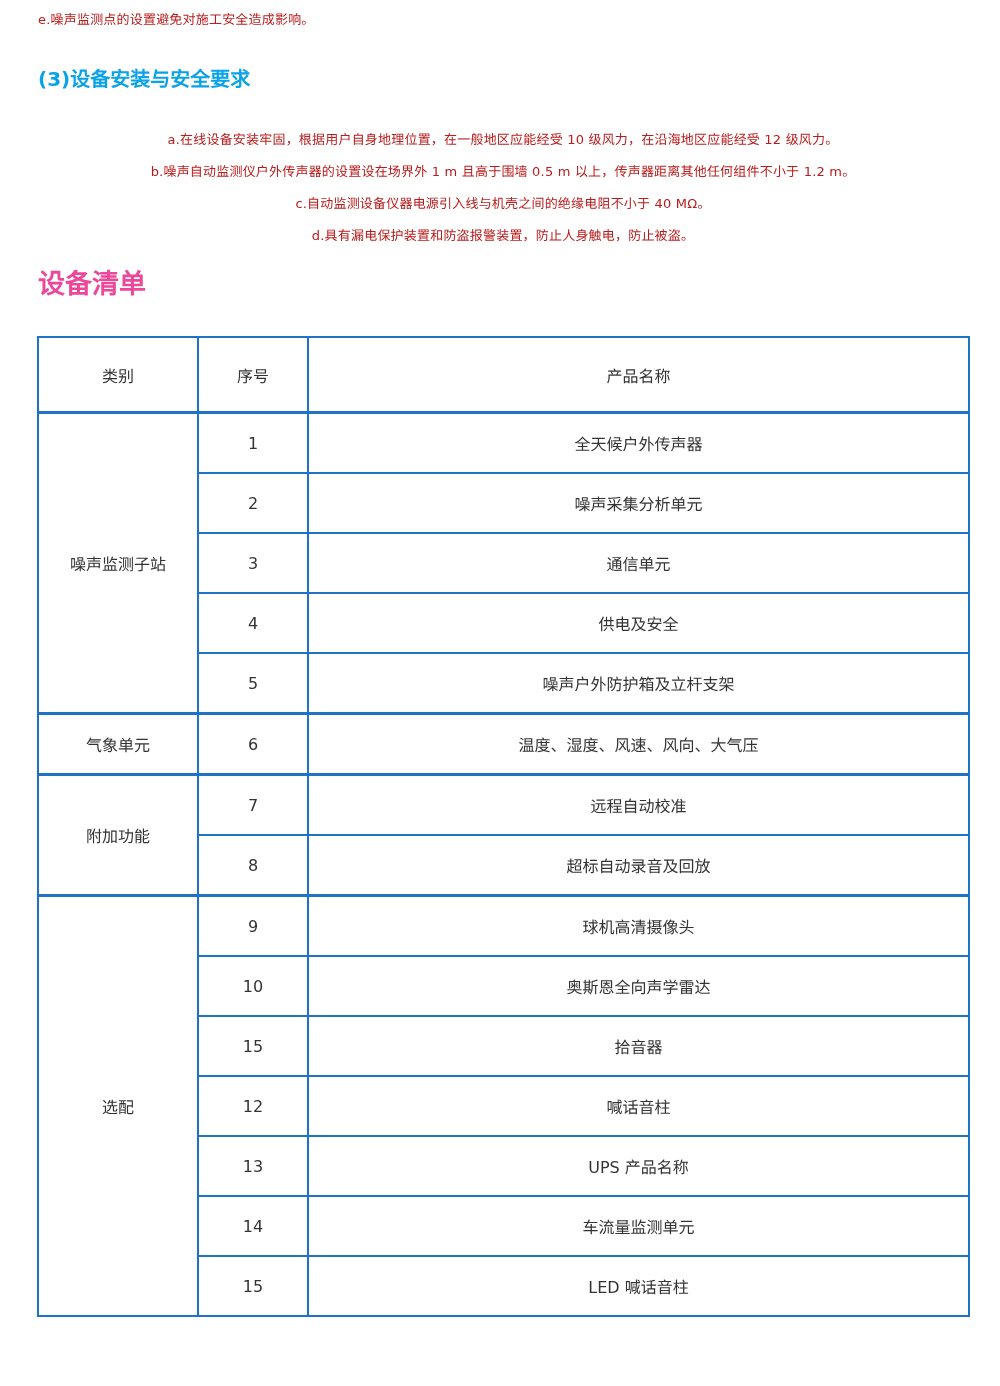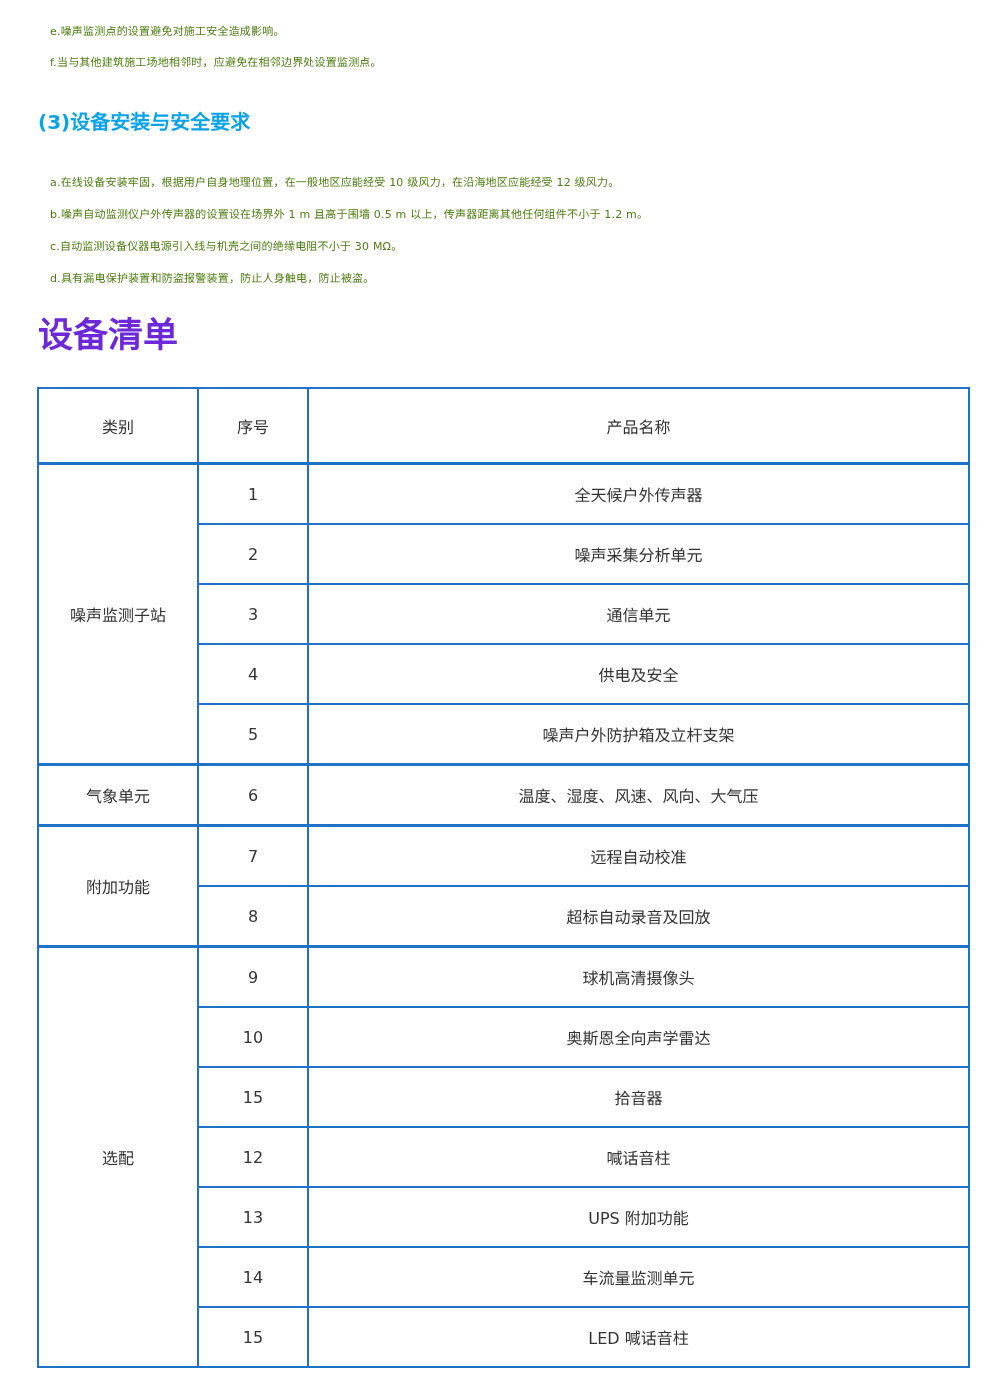--- a/index.html
+++ b/index.html
@@ -12,42 +12,42 @@
     position: relative;
     width: 1000px;
     height: 1386px;
     background: #ffffff;
     overflow: hidden;
   }
   .content {
     padding: 10px 32px 0 38px;
   }
   .para {
-    font-size: 11px;
+    font-size: 13px;
     line-height: 19px;
-    color: #4d7c0f;
-    margin: 12px;
+    color: #b91c1c;
+    margin: 0;
     letter-spacing: 0.2px;
   }
   .para + .para { margin-top: 10px; }
   .subheading {
     margin-top: 40px;
     font-size: 20px;
     font-weight: bold;
     color: #0aa2e8;
     line-height: 20px;
   }
   .rules-block { margin-top: 41px; }
-  .rules-block .para { margin-top: 0; }
+  .rules-block .para { margin-top: 0; text-align: center; }
   .rules-block .para + .para { margin-top: 13px; }
   .section-title {
-    margin-top: 31px;
-    font-size: 35px;
+    margin-top: 23px;
+    font-size: 27px;
     font-weight: bold;
-    color: #6d28d9;
+    color: #ec4899;
     line-height: 32px;
   }
   table.equipment {
     margin-top: 36px;
     margin-left: -1px;
     border-collapse: collapse;
     table-layout: fixed;
     width: 931px;
   }
   table.equipment col.c-cat  { width: 160px; }
@@ -69,28 +69,27 @@
   table.equipment tbody { border-top: 3px solid #1e73c8; }
   table.equipment tr + tr td { border-top-width: 1px; }
 </style>
 </head>
 <body>
 
 <div class="page">
   <div class="content">
 
     <p class="para">e.噪声监测点的设置避免对施工安全造成影响。</p>
-    <p class="para">f.当与其他建筑施工场地相邻时，应避免在相邻边界处设置监测点。</p>
 
     <div class="subheading">(3)设备安装与安全要求</div>
 
     <div class="rules-block">
       <p class="para">a.在线设备安装牢固，根据用户自身地理位置，在一般地区应能经受 10 级风力，在沿海地区应能经受 12 级风力。</p>
       <p class="para">b.噪声自动监测仪户外传声器的设置设在场界外 1 m 且高于围墙 0.5 m 以上，传声器距离其他任何组件不小于 1.2 m。</p>
-      <p class="para">c.自动监测设备仪器电源引入线与机壳之间的绝缘电阻不小于 30 MΩ。</p>
+      <p class="para">c.自动监测设备仪器电源引入线与机壳之间的绝缘电阻不小于 40 MΩ。</p>
       <p class="para">d.具有漏电保护装置和防盗报警装置，防止人身触电，防止被盗。</p>
     </div>
 
     <div class="section-title">设备清单</div>
 
     <table class="equipment">
       <colgroup>
         <col class="c-cat">
         <col class="c-no">
         <col class="c-name">
@@ -156,21 +155,21 @@
           <tr>
             <td>15</td>
             <td>拾音器</td>
           </tr>
           <tr>
             <td>12</td>
             <td>喊话音柱</td>
           </tr>
           <tr>
             <td>13</td>
-            <td>UPS 附加功能</td>
+            <td>UPS 产品名称</td>
           </tr>
           <tr>
             <td>14</td>
             <td>车流量监测单元</td>
           </tr>
           <tr>
             <td>15</td>
             <td>LED 喊话音柱</td>
           </tr>
         </tbody>

